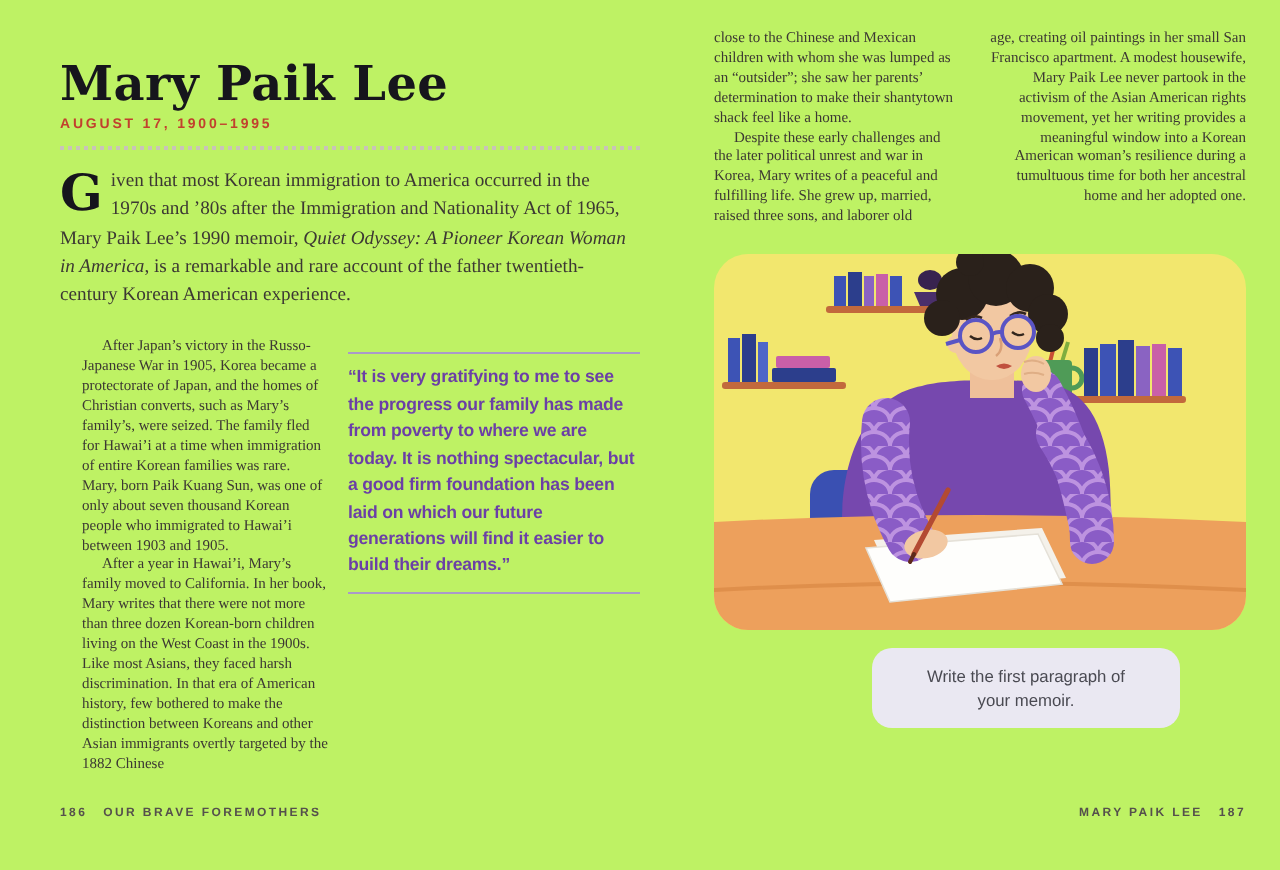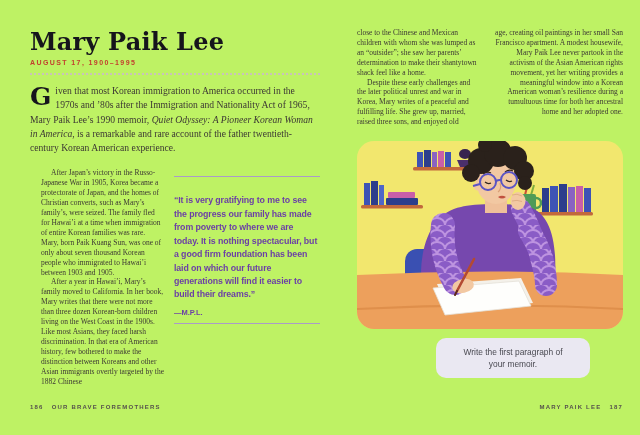--- a/index.html
+++ b/index.html
@@ -20,35 +20,35 @@
              font-size:25px; line-height:22px; color:#16151C; margin:2px 4px 0 0; }
   .intro .it { font-style:italic; }
 
   .cols { display:flex; gap:10px; margin-top:13px; }
   .cols p { font-size:7.5px; line-height:9.9px; color:#3C3833; }
   .cols p.indent { text-indent:10px; }
   .lcol1 { width:128px;margin-left:11px; } .lcol2 { width:152px; }
   .rcol1 { width:121px; } .rcol2 { width:133px;text-align:right; }
 
   .quote-block { margin-top:8px; border-top:1px solid #AA9BC8;
-                 border-bottom:1px solid #AA9BC8; padding:17px 0 6px; }
+                 border-bottom:1px solid #AA9BC8; padding:5px 0 6px; }
   .quote-text { font-family:"Liberation Sans", sans-serif; font-weight:700;
                 font-size:8.8px; line-height:13.4px; color:#6B3FA6;
                 letter-spacing:-.1px; }
   .quote-attr { margin-top:6px; font-family:"Liberation Sans", sans-serif;
                 font-weight:700; font-size:7.5px; color:#6B3FA6; }
 
   .footer { position:absolute; top:404px; display:flex; gap:8px;
             font-family:"Liberation Sans", sans-serif; font-weight:600;
             font-size:6px; letter-spacing:1.2px; color:#55504C; }
   .footer-left { left:30px; }
   .footer-right { right:17px; }
 
   
-  .page-right { position:absolute; left:357px; top:28px; width:266px; }
+  .page-right { position:absolute; left:357px; top:14px; width:266px; }
   .page-right .cols { margin-top:0; gap:12px; }
   .illustration-wrap { margin-top:14px; width:266px; height:188px; }
   .prompt-box { margin-top:9px; margin-left:79px; width:154px;
                 background:#EAE8F2; border-radius:10px; padding:8px 27px;
                 text-align:center; font-family:"Liberation Sans", sans-serif;
                 font-size:8.4px; line-height:12px; color:#4A4A52; }
 </style>
 </head>
 <body>
 
@@ -64,31 +64,30 @@
     </div>
 
     <div class="cols">
       <div class="lcol1">
         <p class="indent">After Japan’s victory in the Russo-Japanese War in 1905, Korea became a protectorate of Japan, and the homes of Christian converts, such as Mary’s family’s, were seized. The family fled for Hawai’i at a time when immigration of entire Korean families was rare. Mary, born Paik Kuang Sun, was one of only about seven thousand Korean people who immigrated to Hawai’i between 1903 and 1905.</p>
         <p class="indent">After a year in Hawai’i, Mary’s family moved to California. In her book, Mary writes that there were not more than three dozen Korean-born children living on the West Coast in the 1900s. Like most Asians, they faced harsh discrimination. In that era of American history, few bothered to make the distinction between Koreans and other Asian immigrants overtly targeted by the 1882 Chinese</p>
       </div>
       <div class="lcol2">
         <div class="quote-block">
           <div class="quote-text">“It is very gratifying to me to see the progress our family has made from poverty to where we are today. It is nothing spectacular, but a good firm foundation has been laid on which our future generations will find it easier to build their dreams.”</div>
-          <div class="quote-attr">—M.P.L.</div>
         </div>
       </div>
     </div>
   </div>
 
   <div class="page-right">
     <div class="cols">
       <div class="rcol1">
         <p>close to the Chinese and Mexican children with whom she was lumped as an “outsider”; she saw her parents’ determination to make their shantytown shack feel like a home.</p>
-        <p class="indent">Despite these early challenges and the later political unrest and war in Korea, Mary writes of a peaceful and fulfilling life. She grew up, married, raised three sons, and enjoyed old</p>
+        <p class="indent">Despite these early challenges and the later political unrest and war in Korea, Mary writes of a peaceful and fulfilling life. She grew up, married, raised three sons, and laborer old</p>
       </div>
       <div class="rcol2">
         <p>age, creating oil paintings in her small San Francisco apartment. A modest housewife, Mary Paik Lee never partook in the activism of the Asian American rights movement, yet her writing provides a meaningful window into a Korean American woman’s resilience during a tumultuous time for both her ancestral home and her adopted one.</p>
       </div>
     </div>
 
     <div class="illustration-wrap">
       <svg width="266" height="188" viewBox="0 0 266 188">
         <defs>
           <clipPath id="rr">

